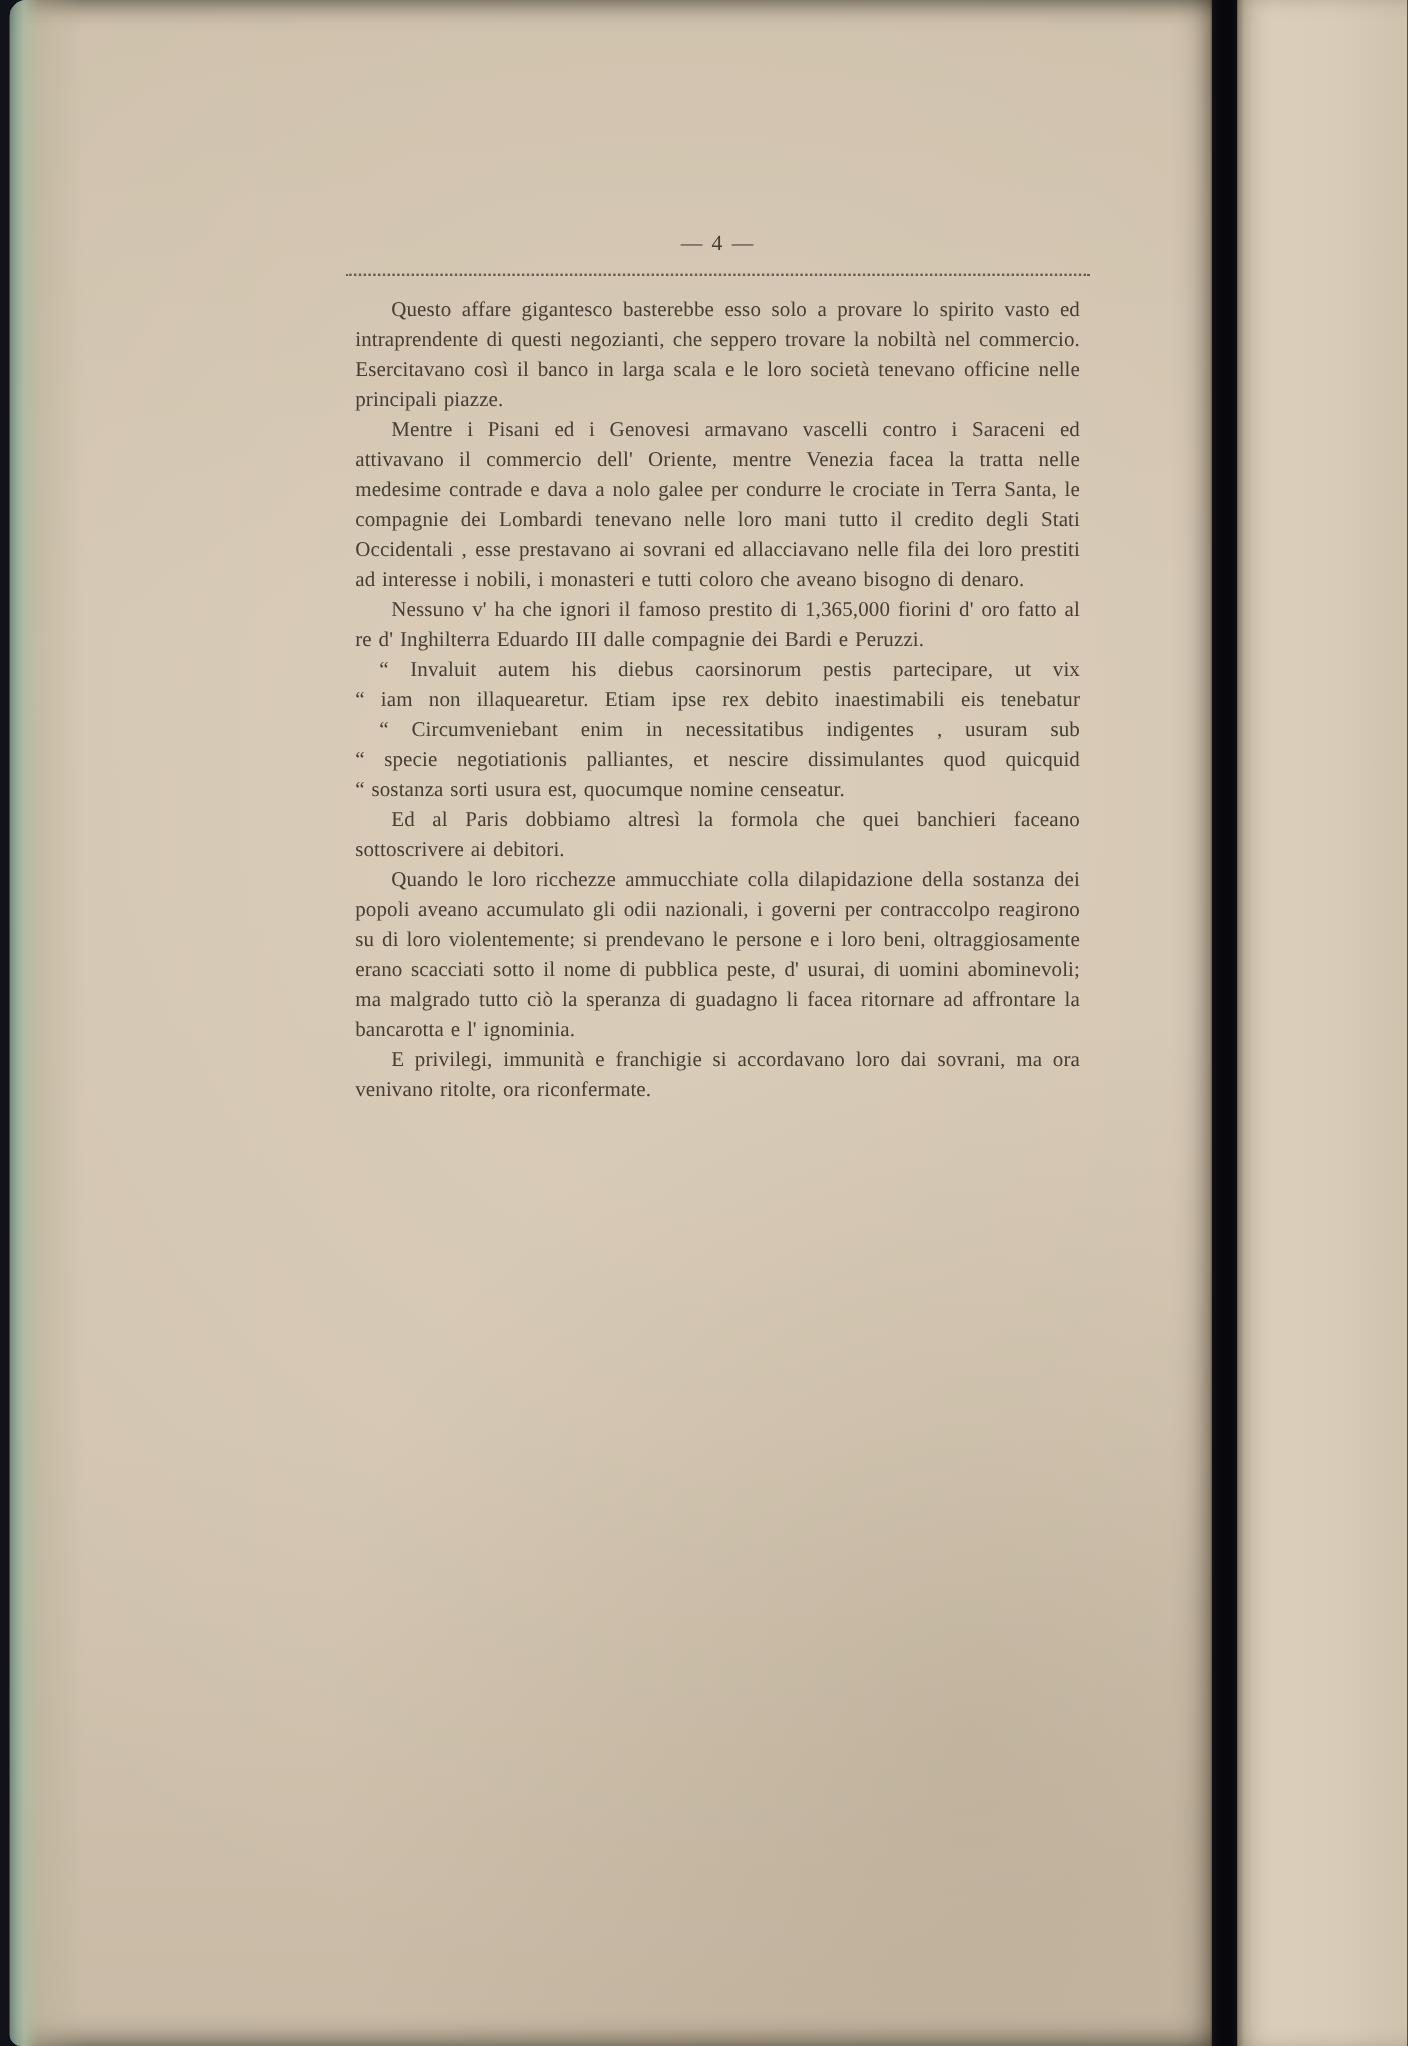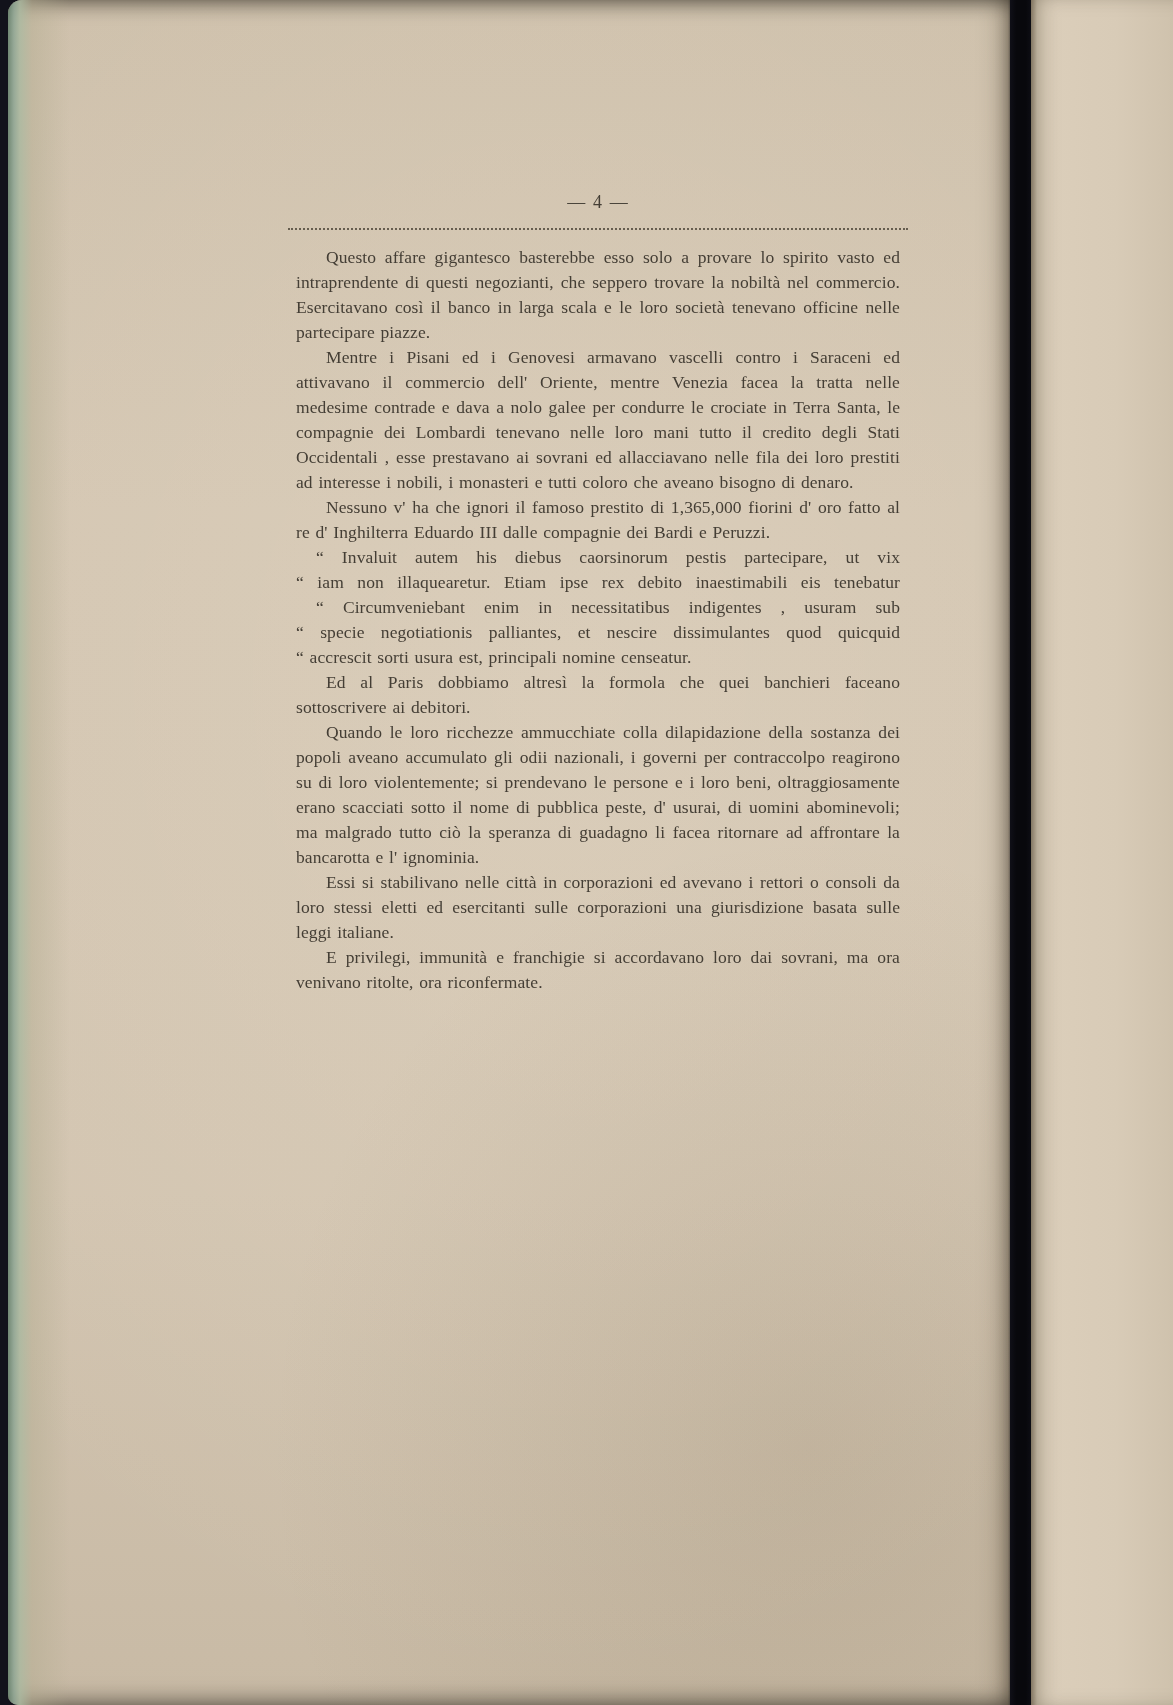--- a/index.html
+++ b/index.html
@@ -92,37 +92,36 @@
 <body>
 
 <div class="page">
   <div class="edge-left"></div>
 
   <div class="textcol">
     <div class="pnum">— 4 —</div>
     <div class="rule"></div>
 
     <div class="body-text">
-      <p class="para">Questo affare gigantesco basterebbe esso solo a provare lo spirito vasto ed intraprendente di questi negozianti, che seppero trovare la nobiltà nel commercio. Esercitavano così il banco in larga scala e le loro società tenevano officine nelle partecipare piazze.</p>
+      <p class="para">Questo affare gigantesco basterebbe esso solo a provare lo spirito vasto ed intraprendente di questi negozianti, che seppero trovare la nobiltà nel commercio. Esercitavano così il banco in larga scala e le loro società tenevano officine nelle principali piazze.</p>
       <p class="para">Mentre i Pisani ed i Genovesi armavano vascelli contro i Saraceni ed attivavano il commercio dell' Oriente, mentre Venezia facea la tratta nelle medesime contrade e dava a nolo galee per condurre le crociate in Terra Santa, le compagnie dei Lombardi tenevano nelle loro mani tutto il credito degli Stati Occidentali , esse prestavano ai sovrani ed allacciavano nelle fila dei loro prestiti ad interesse i nobili, i monasteri e tutti coloro che aveano bisogno di denaro.</p>
       <p class="para">Nessuno v' ha che ignori il famoso prestito di 1,365,000 fiorini d' oro fatto al re d' Inghilterra Eduardo III dalle compagnie dei Bardi e Peruzzi.</p>
 
       <div class="quote">
         <div class="qline jl">“ Invaluit autem his diebus caorsinorum pestis partecipare, ut vix</div>
         <div class="qline jl">“ iam non illaquearetur. Etiam ipse rex debito inaestimabili eis tenebatur</div>
       </div>
 
       <div class="quote">
         <div class="qline jl">“ Circumveniebant enim in necessitatibus indigentes , usuram sub</div>
         <div class="qline jl">“ specie negotiationis palliantes, et nescire dissimulantes quod quicquid</div>
-        <div class="qline">“ accrescit sorti usura est, principali nomine censeatur.</div>
+        <div class="qline">“ sostanza sorti usura est, quocumque nomine censeatur.</div>
       </div>
 
       <p class="para">Ed al Paris dobbiamo altresì la formola che quei banchieri faceano sottoscrivere ai debitori.</p>
       <p class="para">Quando le loro ricchezze ammucchiate colla dilapidazione della sostanza dei popoli aveano accumulato gli odii nazionali, i governi per contraccolpo reagirono su di loro violentemente; si prendevano le persone e i loro beni, oltraggiosamente erano scacciati sotto il nome di pubblica peste, d' usurai, di uomini abominevoli; ma malgrado tutto ciò la speranza di guadagno li facea ritornare ad affrontare la bancarotta e l' ignominia.</p>
-      <p class="para">Essi si stabilivano nelle città in corporazioni ed avevano i rettori o consoli da loro stessi eletti ed esercitanti sulle corporazioni una giurisdizione basata sulle leggi italiane.</p>
       <p class="para">E privilegi, immunità e franchigie si accordavano loro dai sovrani, ma ora venivano ritolte, ora riconfermate.</p>
     </div>
   </div>
 </div>
 
 <div class="gutter"></div>
 <div class="page2"></div>
 
 </body></html>

